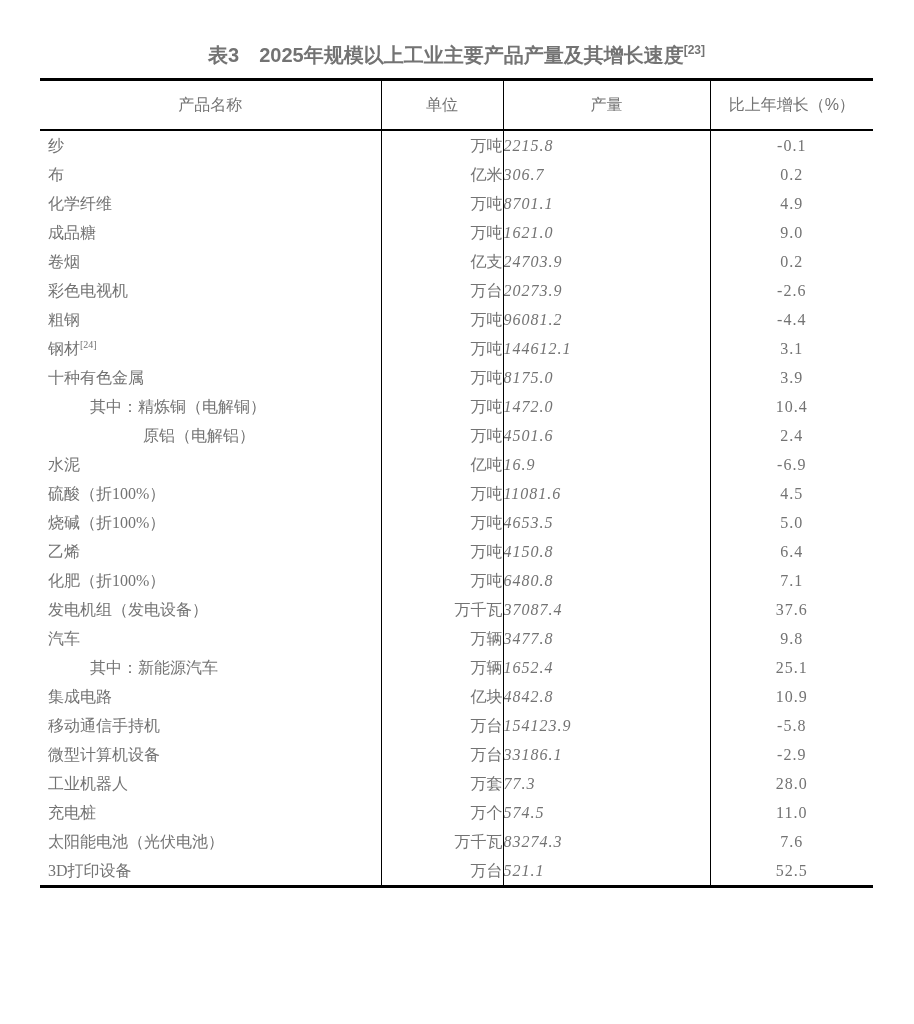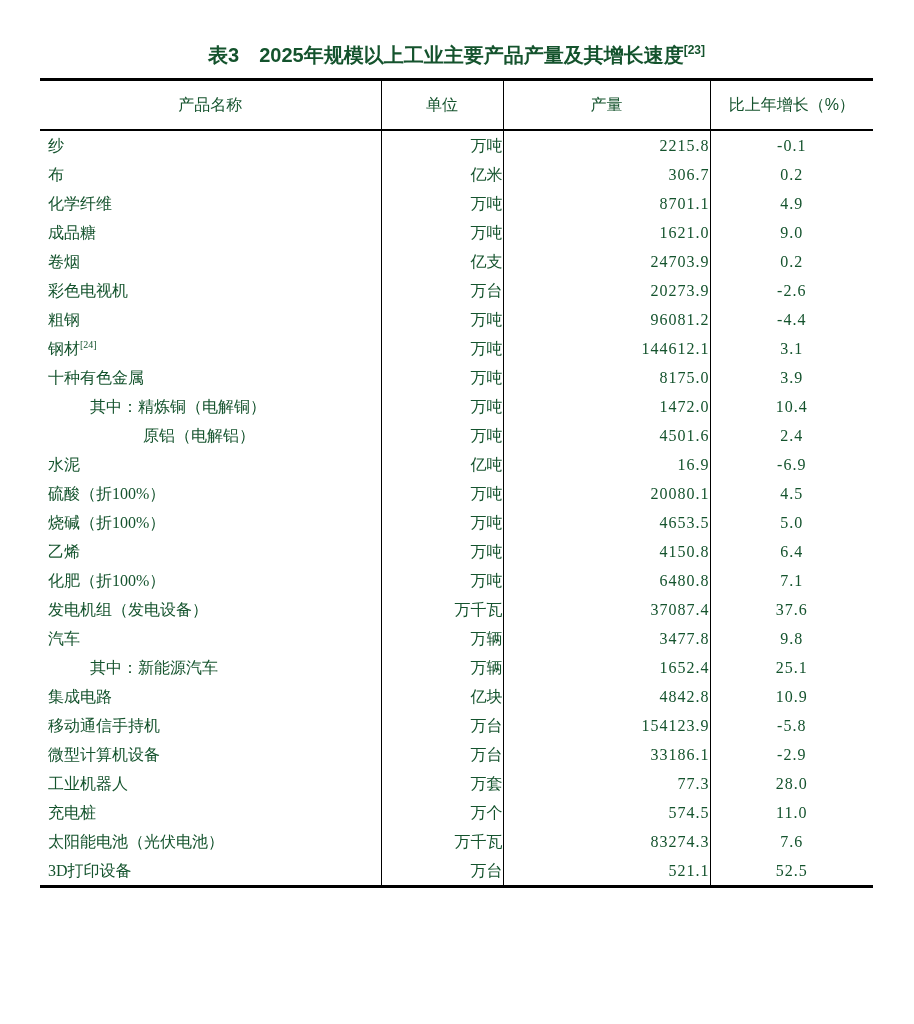--- a/index.html
+++ b/index.html
@@ -1,21 +1,21 @@
 <!DOCTYPE html>
 <html><head>
 <meta charset="utf-8">
 <style>
   html, body { margin: 0; padding: 0; background: #ffffff; }
   .page {
     position: relative;
     width: 914px;
     height: 1024px;
     background: #ffffff;
-    color: #14532d;
+    color: #737373;
     font-family: "Liberation Serif", "DejaVu Serif", serif;
     overflow: hidden;
     box-sizing: border-box;
   }
   .title-row {
     margin: 42px 41px 10px 40px;
     text-align: center;
     font-family: "Liberation Sans", "DejaVu Sans", sans-serif;
     font-weight: bold;
     font-size: 20px;
@@ -60,24 +60,25 @@
     line-height: 29px;
     white-space: nowrap;
     overflow: hidden;
   }
   td.c-name { text-align: left; }
   td.c-name.ind-0 { padding-left: 8px; }
   td.c-name.ind-1 { padding-left: 50px; }
   td.c-name.ind-2 { padding-left: 103px; }
   td.c-unit { text-align: right; margin-top: 47px; }
   td.c-output {
-    text-align: right;
+    text-align: left;
     padding-right: 47px;
     font-size: 17px;
     letter-spacing: 1px;
+    font-style: italic;
   }
   td.c-growth {
     text-align: center;
     padding-right: 55px;
     font-size: 17px;
     letter-spacing: 1px;
   }
   sup.fn {
     font-size: 10px;
     vertical-align: super;
@@ -176,21 +177,21 @@
         </tr>
         <tr>
           <td class="c-name ind-0">水泥</td>
           <td class="c-unit">亿吨</td>
           <td class="c-output">16.9</td>
           <td class="c-growth">-6.9</td>
         </tr>
         <tr>
           <td class="c-name ind-0">硫酸（折100%）</td>
           <td class="c-unit">万吨</td>
-          <td class="c-output">20080.1</td>
+          <td class="c-output">11081.6</td>
           <td class="c-growth">4.5</td>
         </tr>
         <tr>
           <td class="c-name ind-0">烧碱（折100%）</td>
           <td class="c-unit">万吨</td>
           <td class="c-output">4653.5</td>
           <td class="c-growth">5.0</td>
         </tr>
         <tr>
           <td class="c-name ind-0">乙烯</td>

